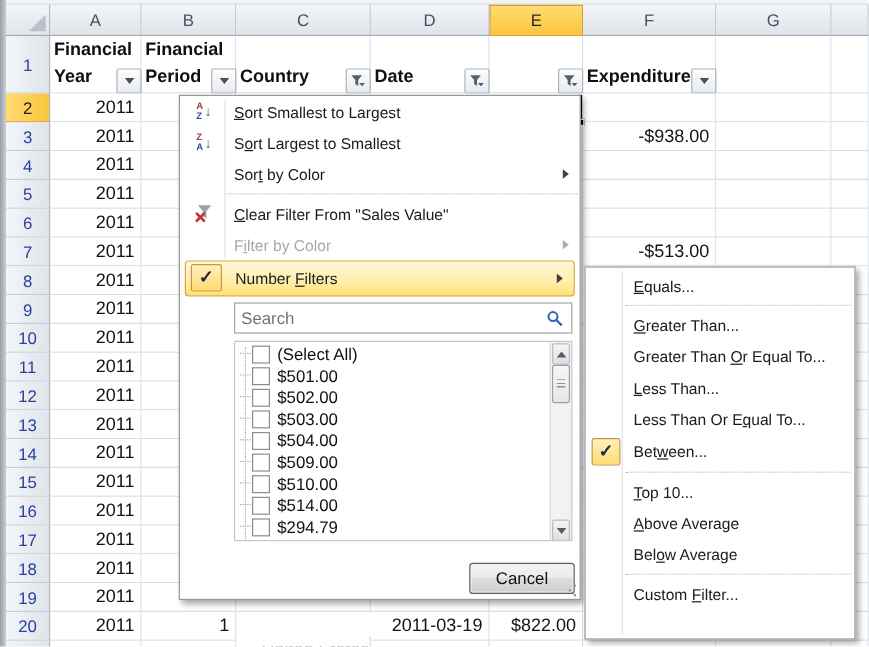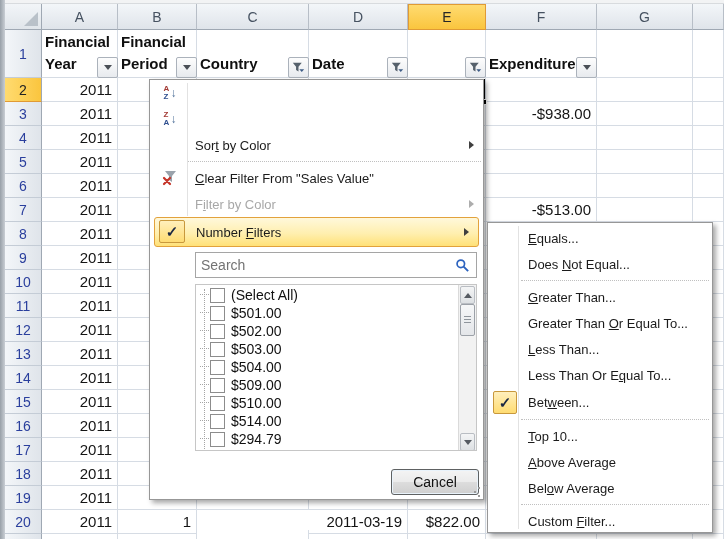--- a/index.html
+++ b/index.html
@@ -456,31 +456,33 @@
         <div class="mi">
           <div class="ico">
             <span class="sico">
               <span class="sletters">
                 <b style="color:#A33B35">A</b>
                 <b style="color:#2F4F8F">Z</b>
               </span>
               <span class="sarr">↓</span>
             </span>
           </div>
+          <span><u>S</u>ort Smallest to Largest</span>
         </div>
         <div class="mi">
           <div class="ico">
             <span class="sico">
               <span class="sletters">
                 <b style="color:#A33B35">Z</b>
                 <b style="color:#2F4F8F">A</b>
               </span>
               <span class="sarr">↓</span>
             </span>
           </div>
+          <span>S<u>o</u>rt Largest to Smallest</span>
         </div>
         <div class="mi">
           <span>Sor<u>t</u> by Color</span>
           <div class="arr"></div>
         </div>
         <div class="msep"></div>
         <div class="mi">
           <div class="ico">
             <svg width="16" height="16" viewBox="0 0 16 16">
               <polygon points="3,1 14,1 10,6 10,12 7,10 7,6" fill="#9AA3AC"></polygon>
@@ -579,23 +581,20 @@
         <i style="left:4px;bottom:4px;"></i>
     </div>
   </div>
 
   <div class="abs menu" id="submenu" style="left:487px;top:222px;width:226px;height:311px;z-index:30;">
     <div class="vline" style="left:30px;top:3px;height:303px;"></div>
     <div id="submenuitems" style="padding-top:2px;">
         <div class="smi">
           <span><u>E</u>quals...</span>
         </div>
-        <div class="smi">
-          <span>Does <u>N</u>ot Equal...</span>
-        </div>
         <div class="ssep"></div>
         <div class="smi">
           <span><u>G</u>reater Than...</span>
         </div>
         <div class="smi">
           <span>Greater Than <u>O</u>r Equal To...</span>
         </div>
         <div class="smi">
           <span><u>L</u>ess Than...</span>
         </div>

